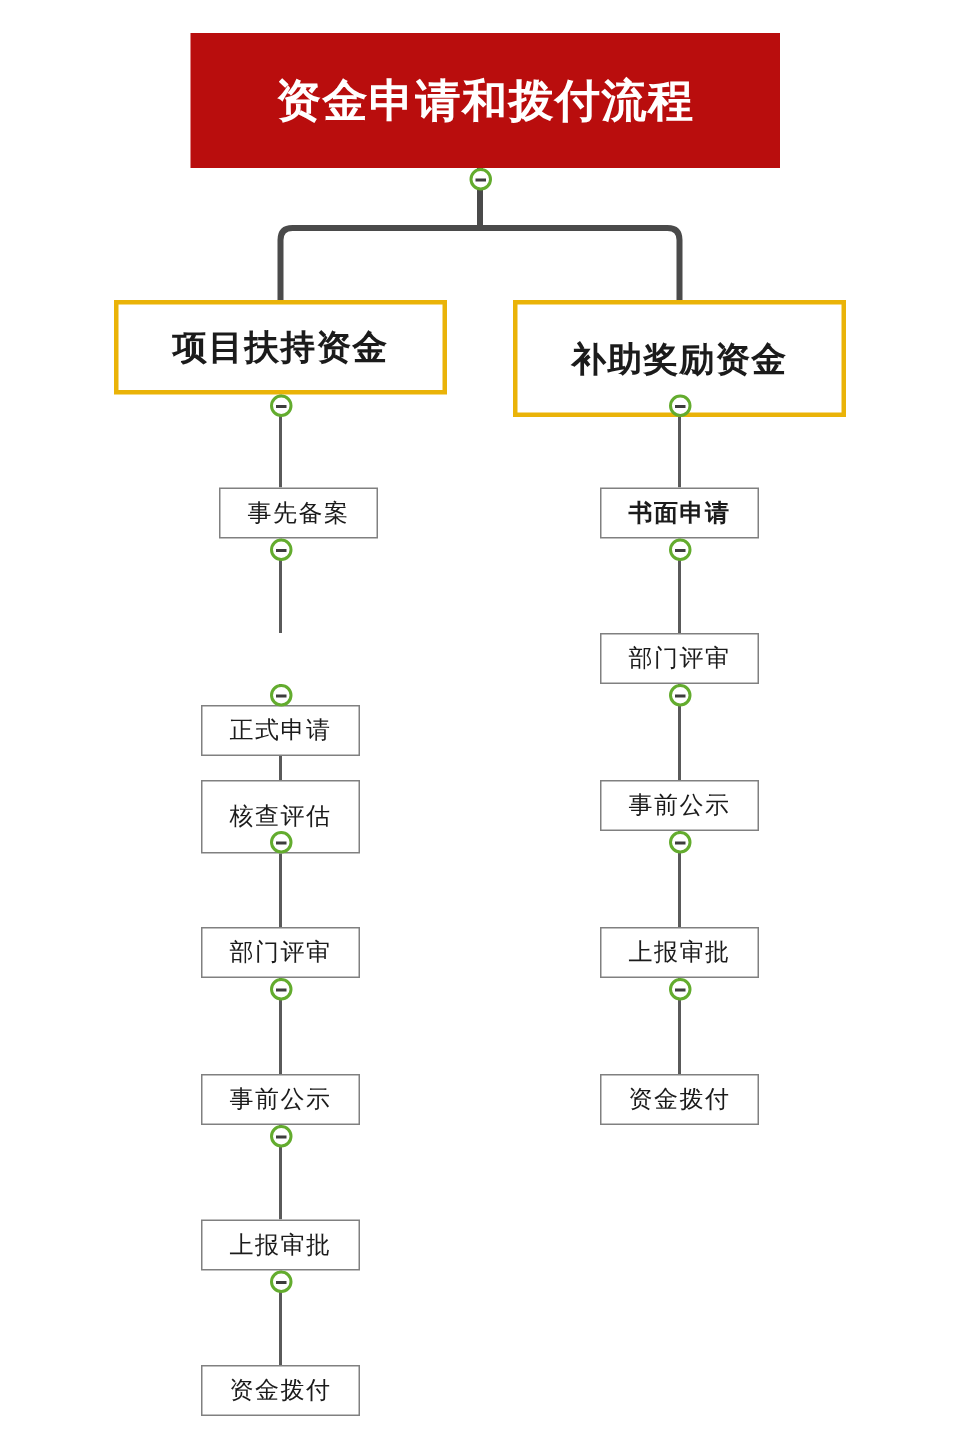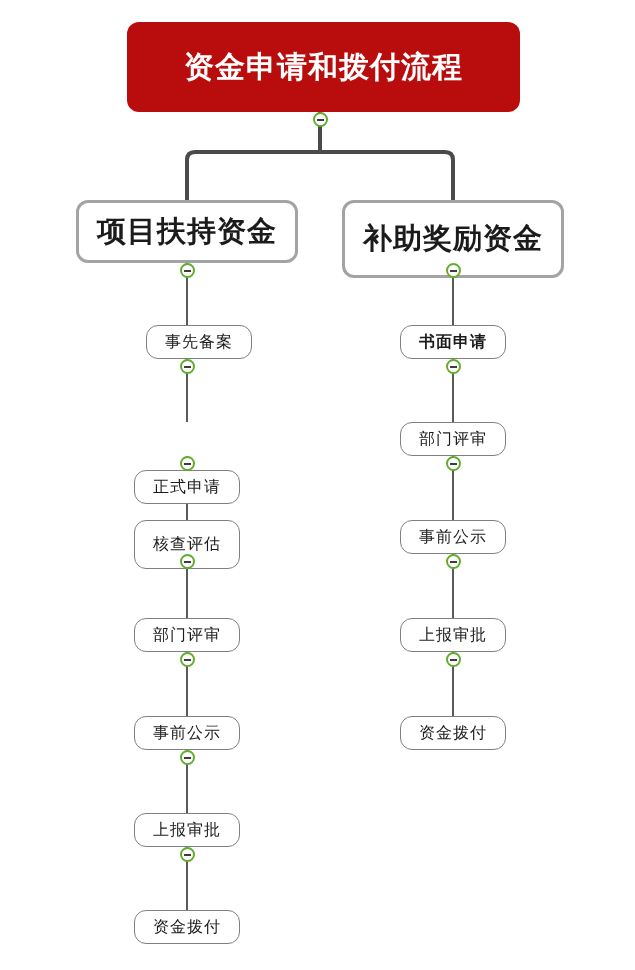--- a/index.html
+++ b/index.html
@@ -35,37 +35,36 @@
 
   
   .node {
     position: absolute;
     box-sizing: border-box;
     display: flex;
     align-items: center;
     justify-content: center;
     background: #ffffff;
     white-space: nowrap;
-    border-radius: 12px;
   }
 
   .node.root {
     background: #b90d0d;
     border: none;
     color: #ffffff;
     font-weight: bold;
     font-size: 30px;
     letter-spacing: 1px;
   }
 
   .node.branch {
-    border: 3px solid #a3a3a3;
+    border: 3px solid #eab308;
     color: #1b1b1b;
     font-weight: bold;
-    font-size: 29px;
+    font-size: 23px;
     letter-spacing: 1px;
   }
 
   .node.leaf {
     border: 1.6px solid #808080;
     color: #1b1b1b;
     font-weight: normal;
     font-size: 16px;
     letter-spacing: 1px;
   }

